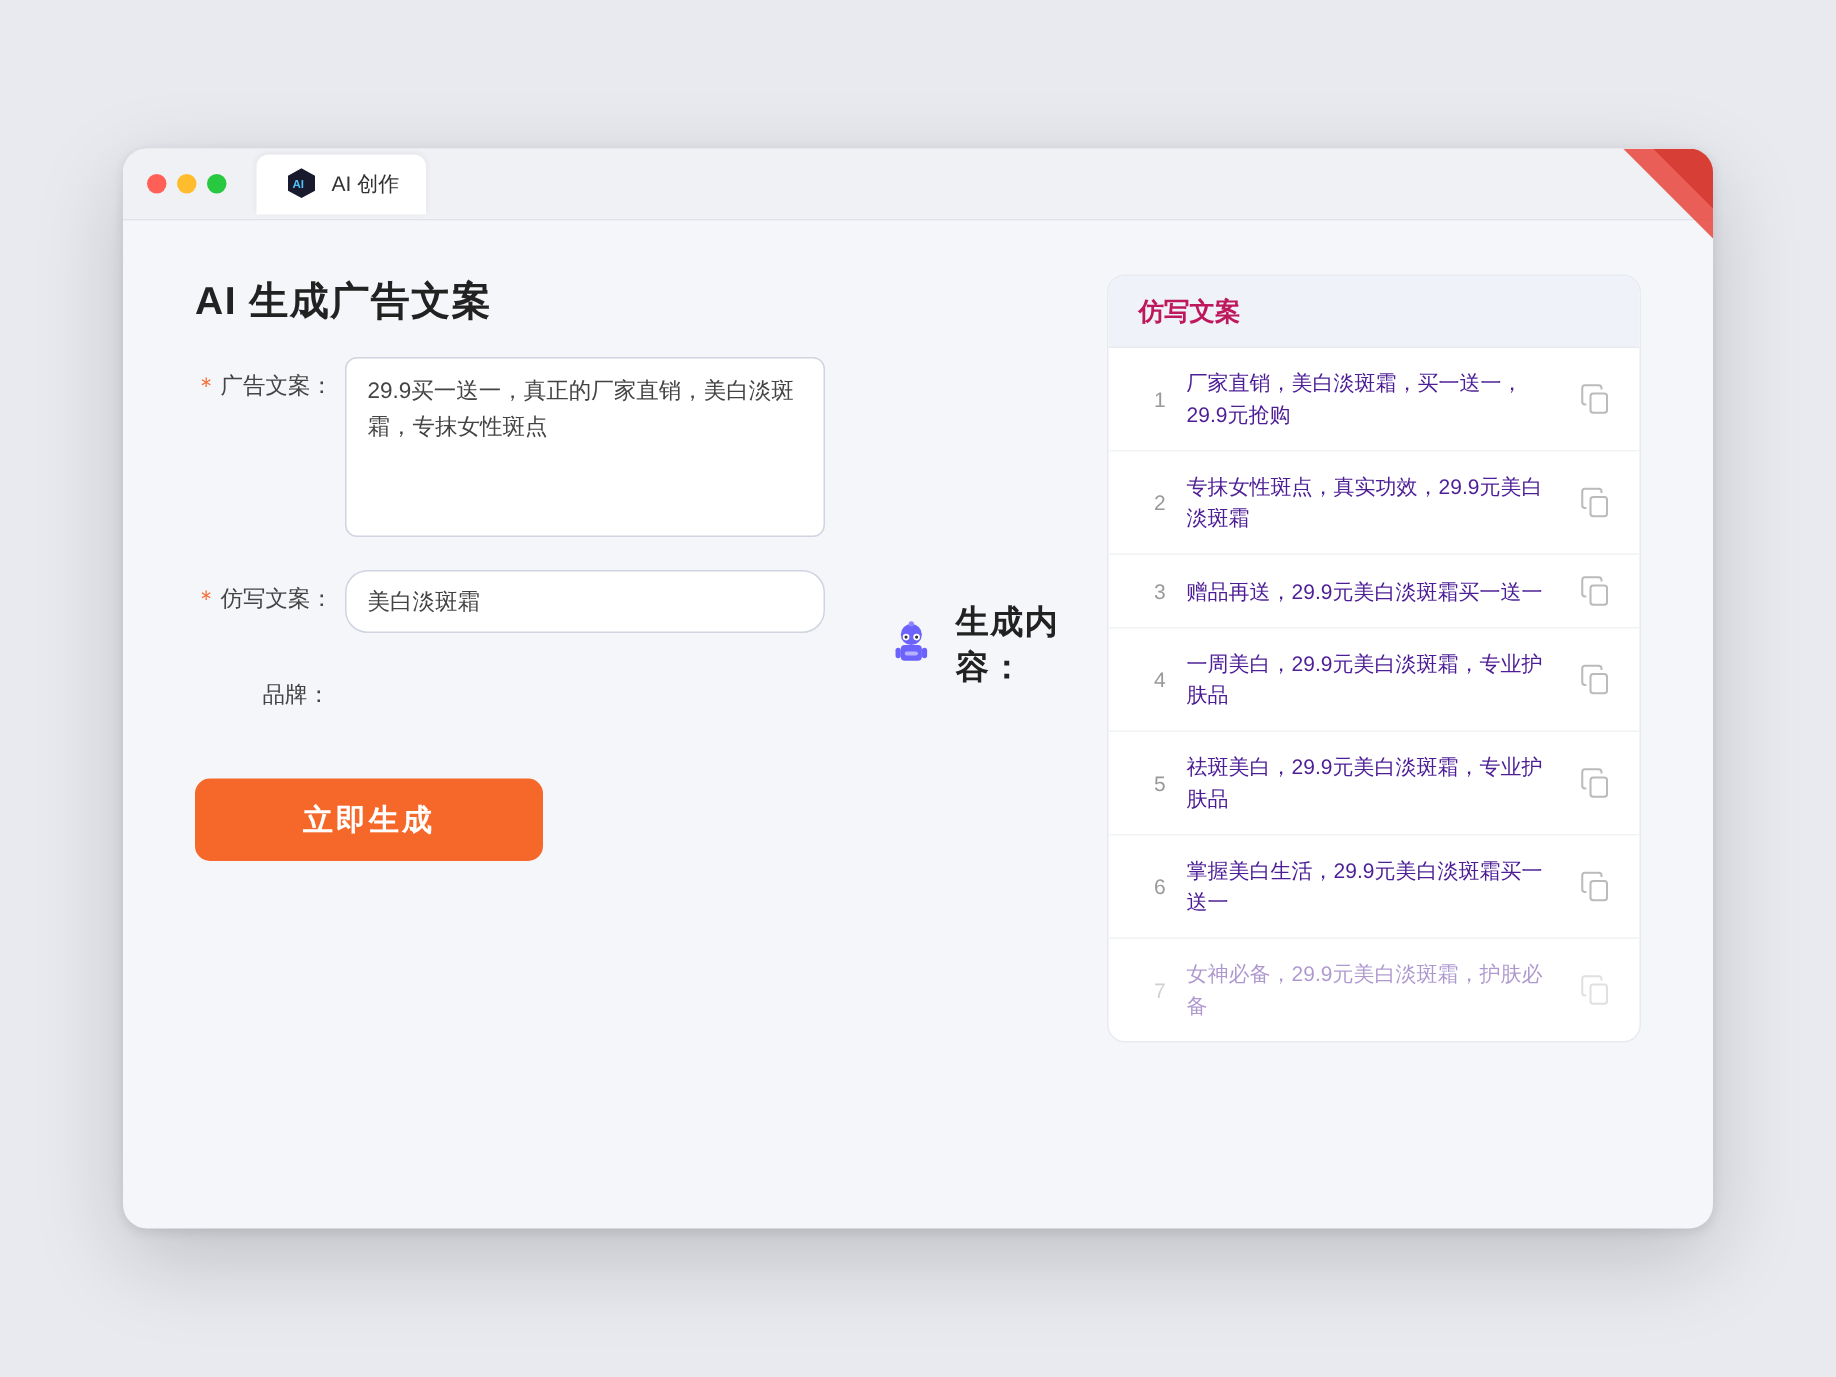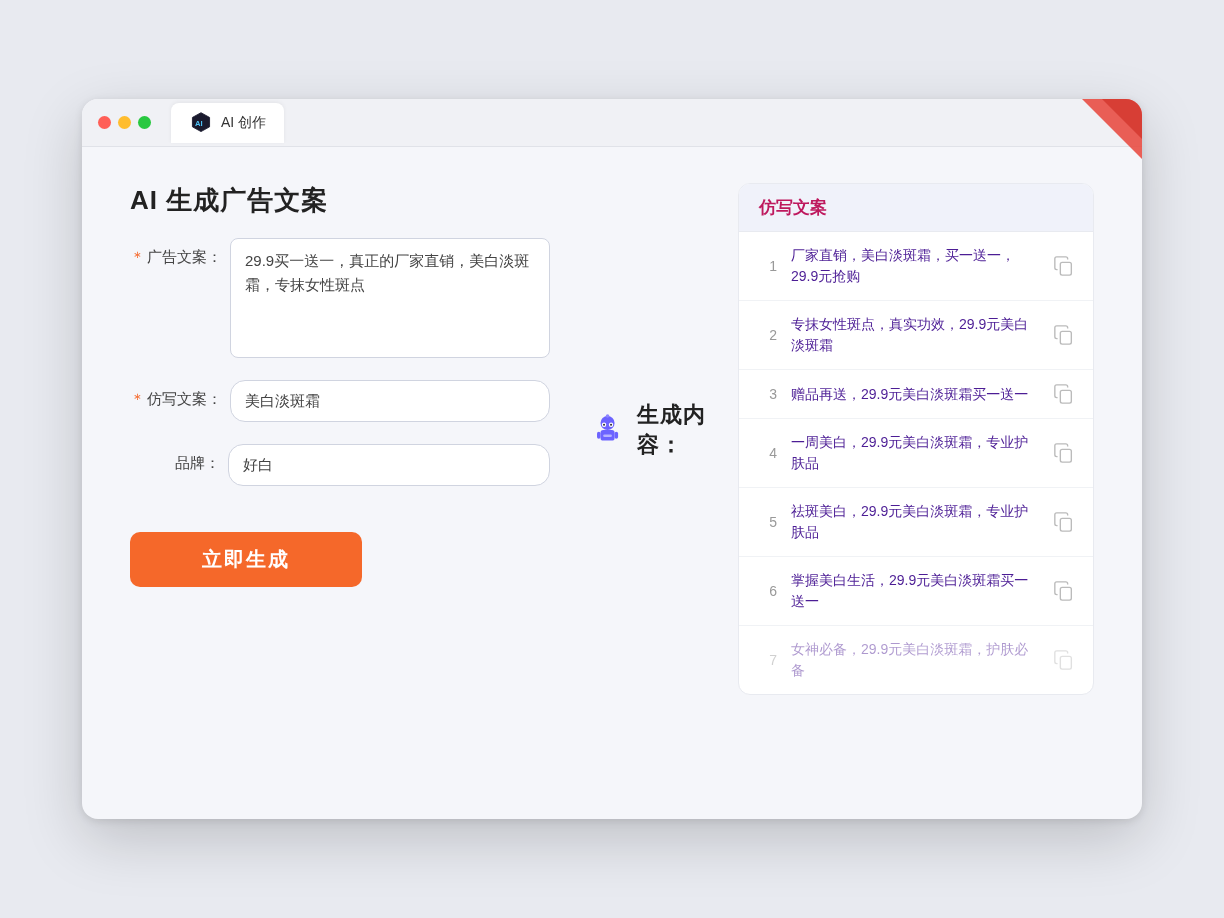--- a/index.html
+++ b/index.html
@@ -278,21 +278,20 @@
 
       <div class="form-group">
         <label class="form-label">
           <span class="required">＊</span><span>仿写文案：</span>
         </label>
         <input type="text" class="form-input" value="美白淡斑霜" style="">
       </div>
 
       <div class="form-group">
         <label class="form-label">品牌：</label>
-        <input type="text" class="form-input" value="好白" style="">
       </div>
 
       <button class="generate-btn">立即生成</button>
     </div>
 
     <div class="right-panel">
       <div class="result-header">
 
         <svg class="robot-icon" viewBox="0 0 40 40">
           <circle cx="20" cy="12" r="8" fill="#6c63ff"></circle>

